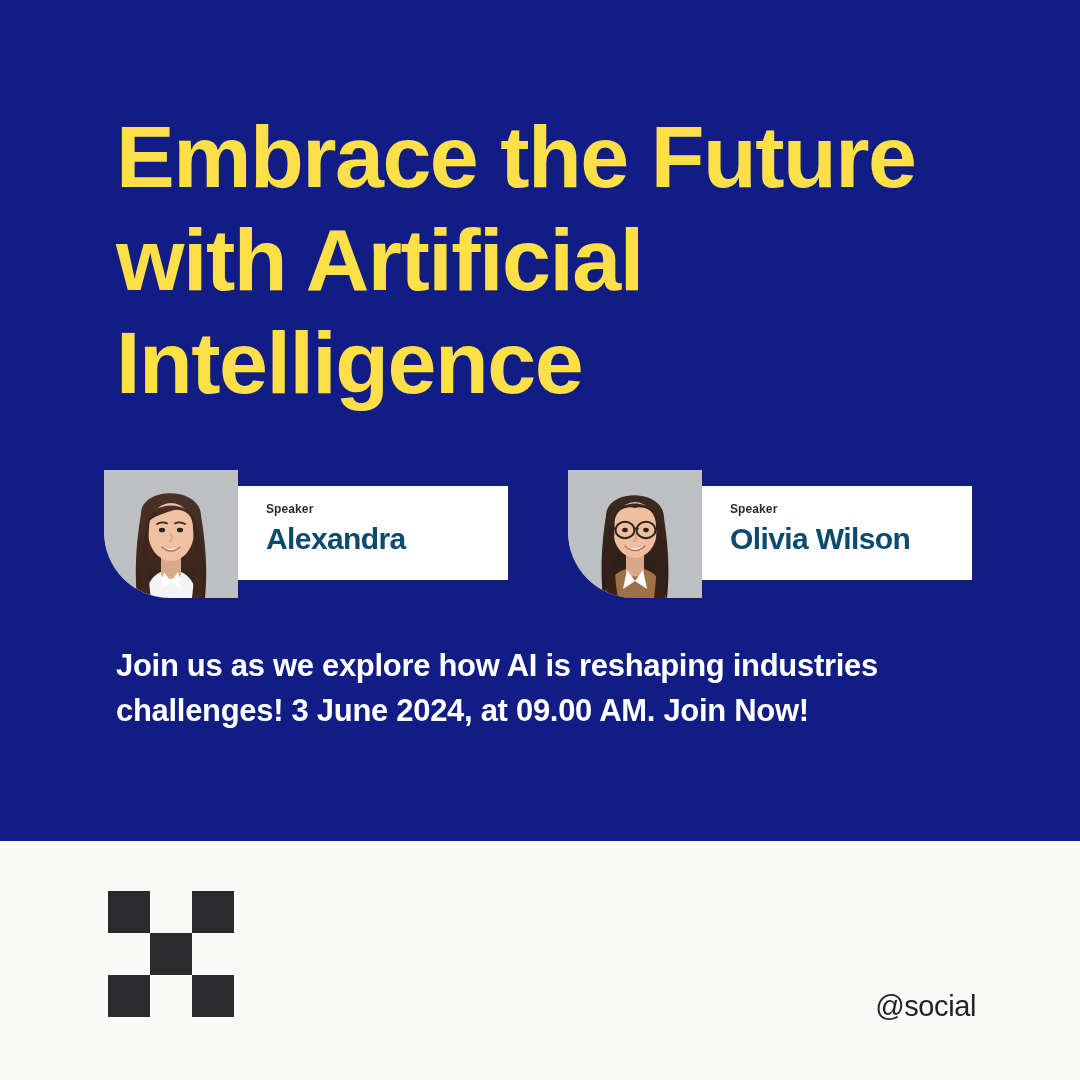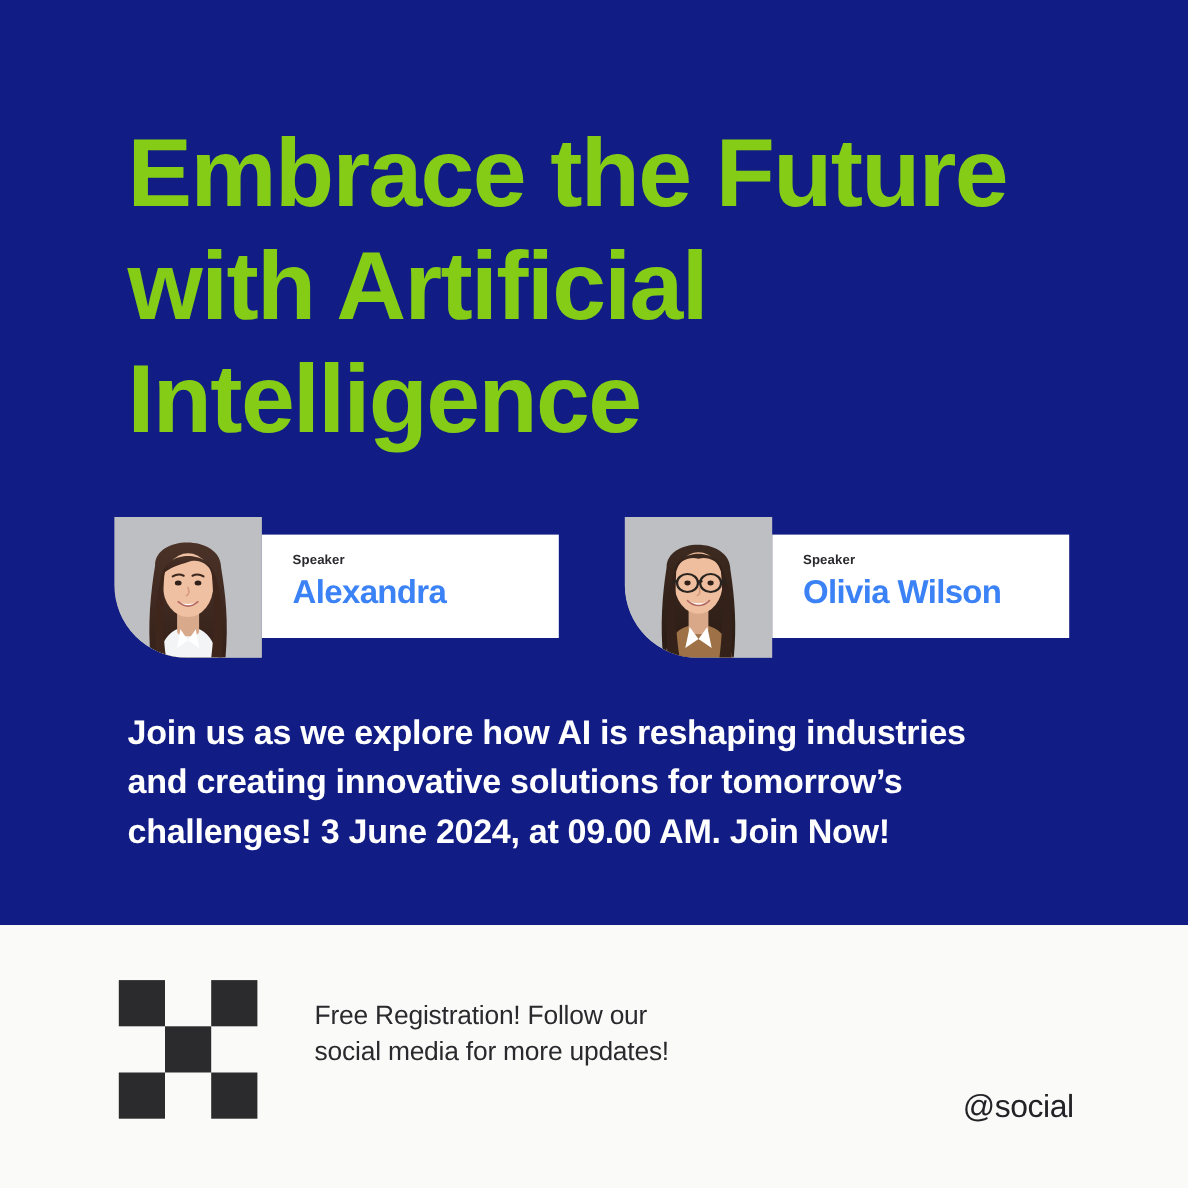--- a/index.html
+++ b/index.html
@@ -25,21 +25,21 @@
     left:0; top:0;
     width:1080px; height:841px;
     background:#111C84;
   }
 
   
   .headline {
     position:absolute;
     left:116px; top:105px;
     width:900px;
-    color:#84cc16;
+    color:#fde047;
     font-family:"Liberation Sans", sans-serif;
     font-size:88px;
     font-weight:700;
     line-height:103px;
     letter-spacing:-1.5px;
   }
   .headline .hl-line { display:block; white-space:nowrap; }
 
   
   .speakers {
@@ -85,21 +85,21 @@
     font-size:12px;
     font-weight:700;
     color:#2A2A2E;
     letter-spacing:0.1px;
     line-height:20px;
   }
   .speaker-name {
     font-family:"Liberation Sans", sans-serif;
     font-size:30px;
     font-weight:700;
-    color:#3b82f6;
+    color:#0c4a6e;
     letter-spacing:-0.6px;
     line-height:40px;
     white-space:nowrap;
   }
 
   
   .body-copy {
     position:absolute;
     left:116px; top:643px;
     width:900px;
@@ -285,42 +285,37 @@
         <div class="nameplate">
           <div class="speaker-role">Speaker</div>
           <div class="speaker-name">Olivia Wilson</div>
         </div>
       </div>
 
     </div>
 
     <p class="body-copy">
       <span class="bc-line">Join us as we explore how AI is reshaping industries</span>
-      <span class="bc-line">and creating innovative solutions for tomorrow’s</span>
       <span class="bc-line">challenges! 3 June 2024, at 09.00 AM. Join Now!</span>
     </p>
 
   </div>
 
   <div class="footer"></div>
 
   <div class="logo-mark">
     <span class="logo-cell on"></span>
     <span class="logo-cell"></span>
     <span class="logo-cell on"></span>
     <span class="logo-cell"></span>
     <span class="logo-cell on"></span>
     <span class="logo-cell"></span>
     <span class="logo-cell on"></span>
     <span class="logo-cell"></span>
     <span class="logo-cell on"></span>
   </div>
 
   <div class="brand-block">
-    <div class="brand-tagline">
-      <span class="tg-line">Free Registration! Follow our</span>
-      <span class="tg-line">social media for more updates!</span>
-    </div>
   </div>
 
   <div class="social-handle">@social</div>
 
 </div>
 
 </body></html>

